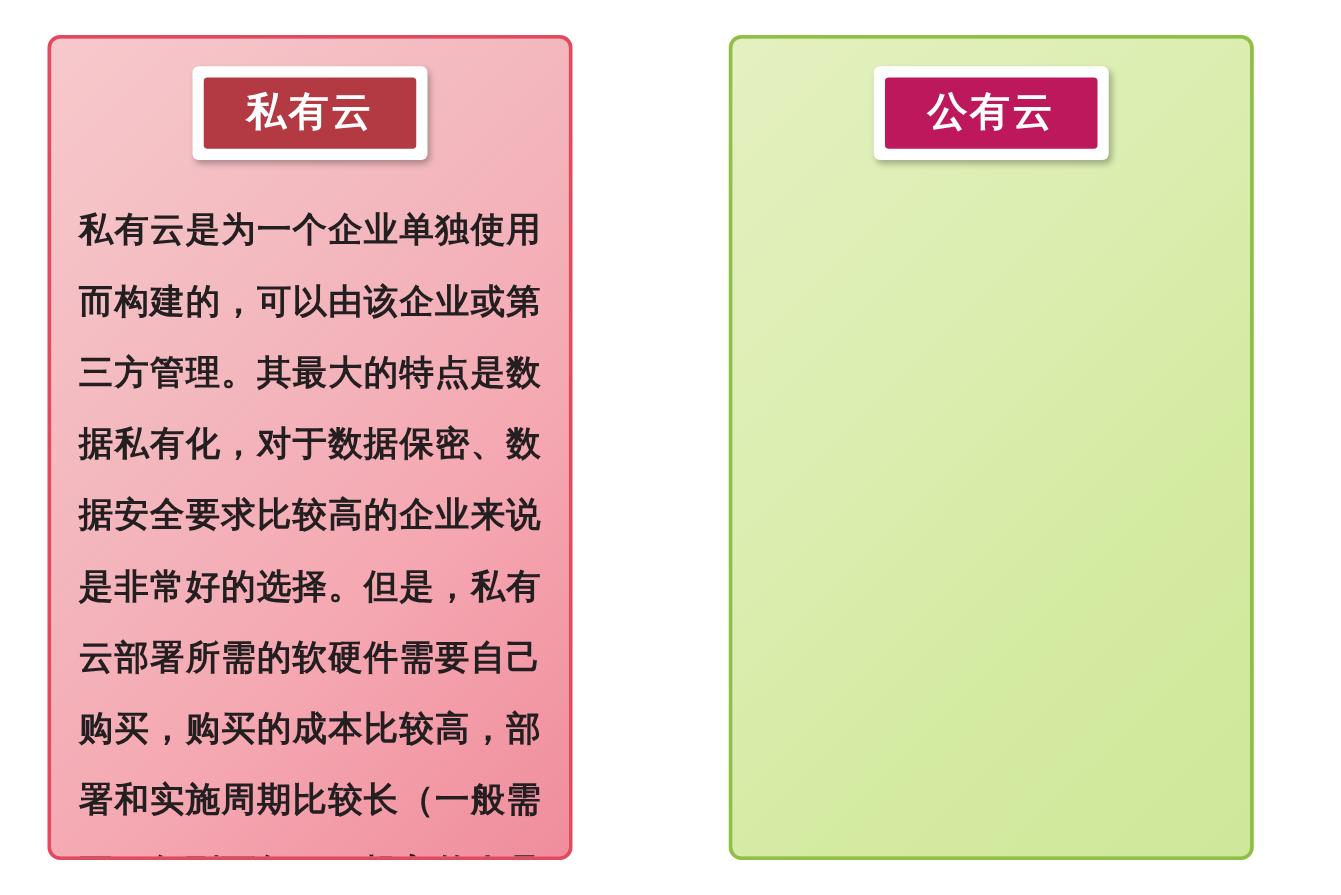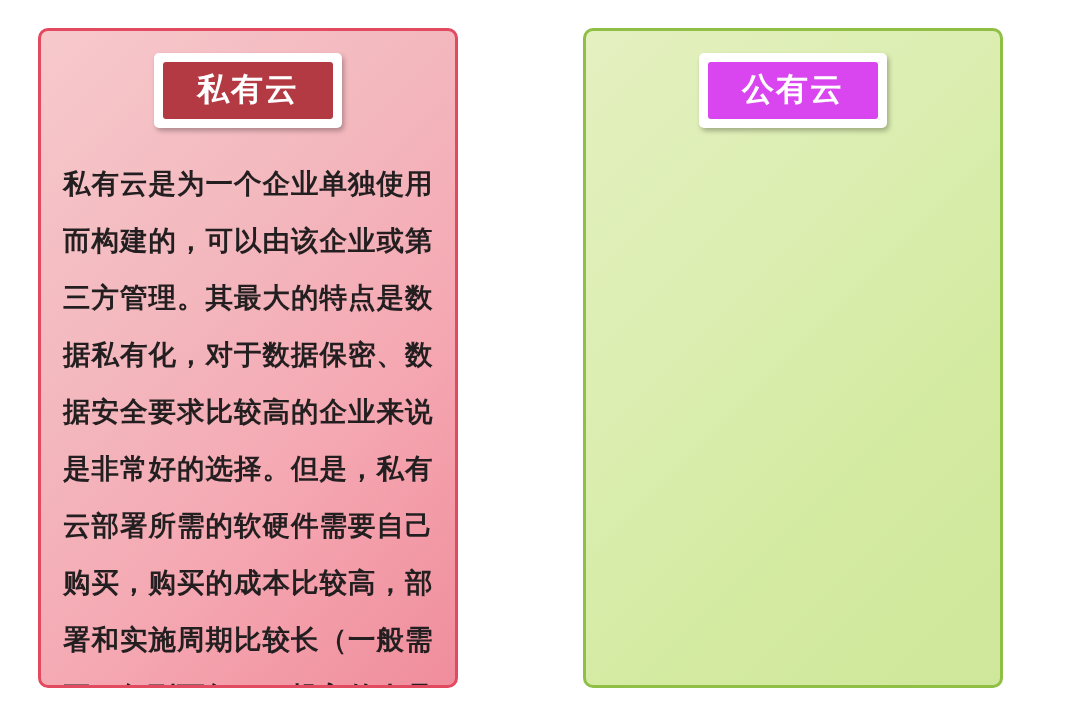--- a/index.html
+++ b/index.html
@@ -55,21 +55,21 @@
     font-weight: bold;
     letter-spacing: 2px;
     line-height: 1;
     text-align: center;
     white-space: nowrap;
   }
   .badge-private {
     background: #b33a42;
   }
   .badge-public {
-    background: #d946ef;
+    background: #be185d;
   }
   .body-text {
     position: absolute;
     left: 0;
     right: 0;
     top: 124px;
     padding: 0 22px;
     font-size: 27.5px;
     line-height: 57px;
     font-weight: bold;

